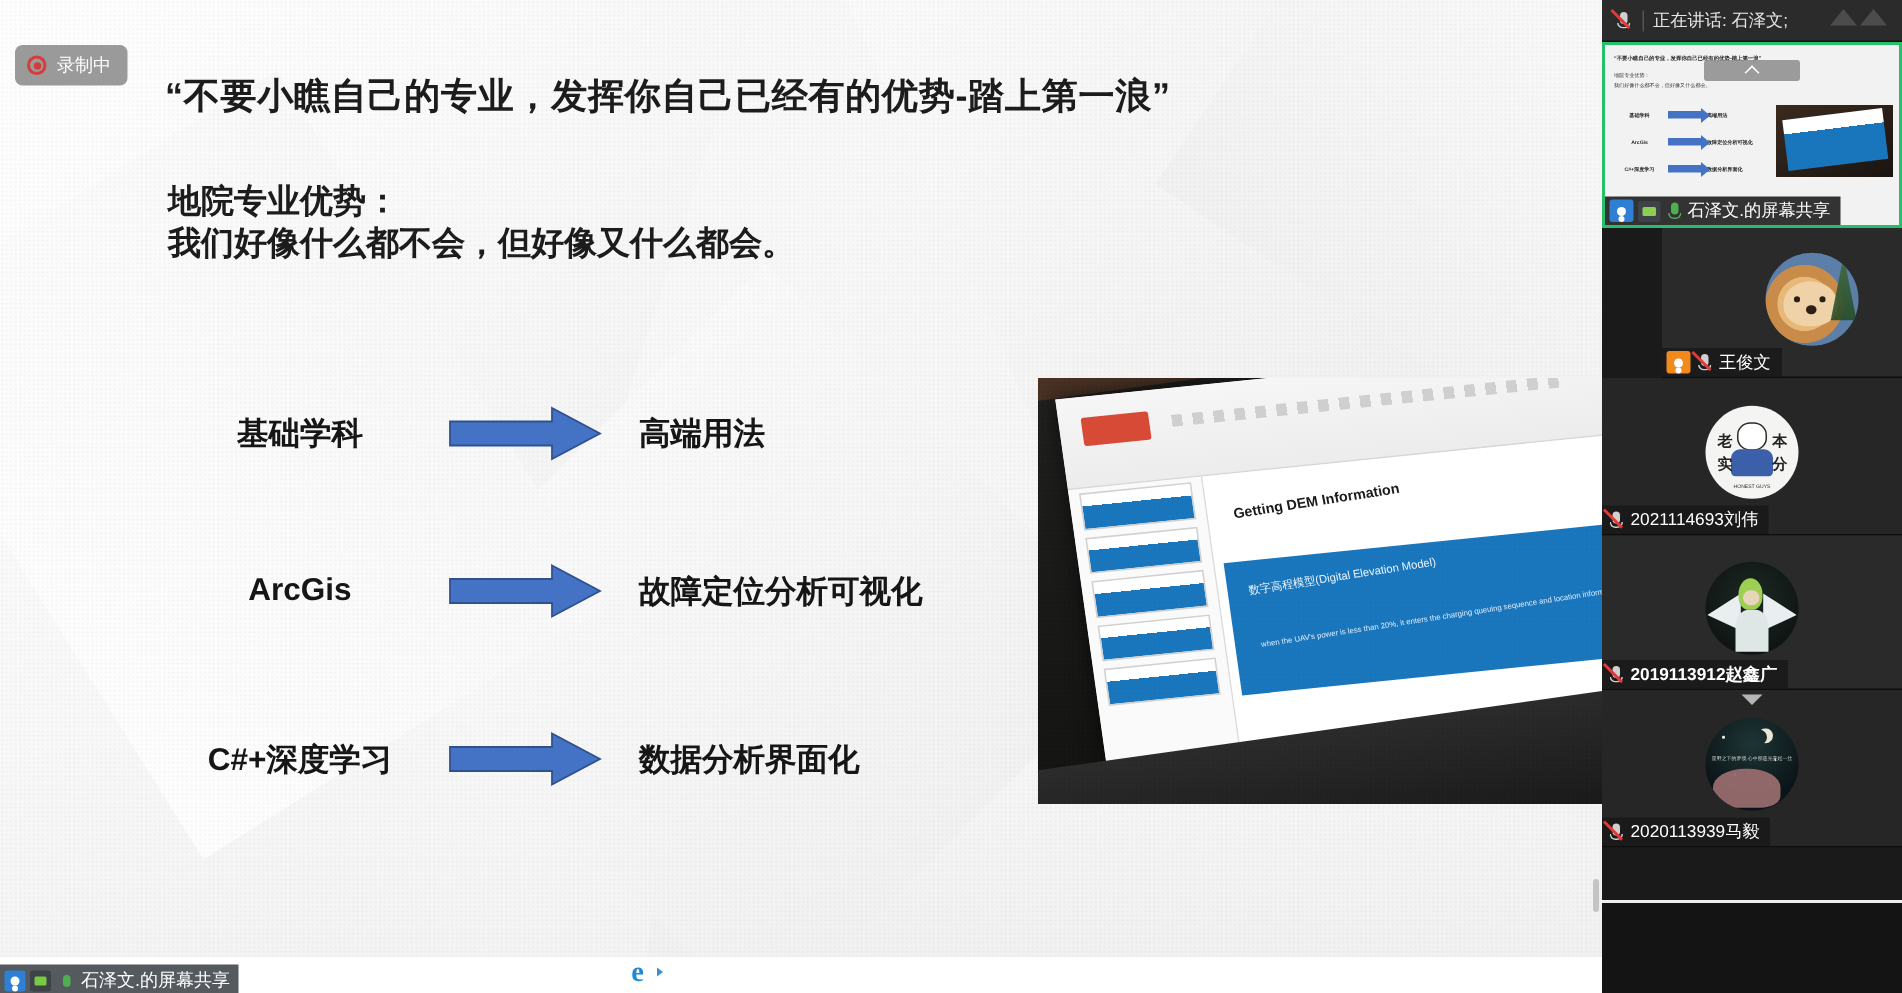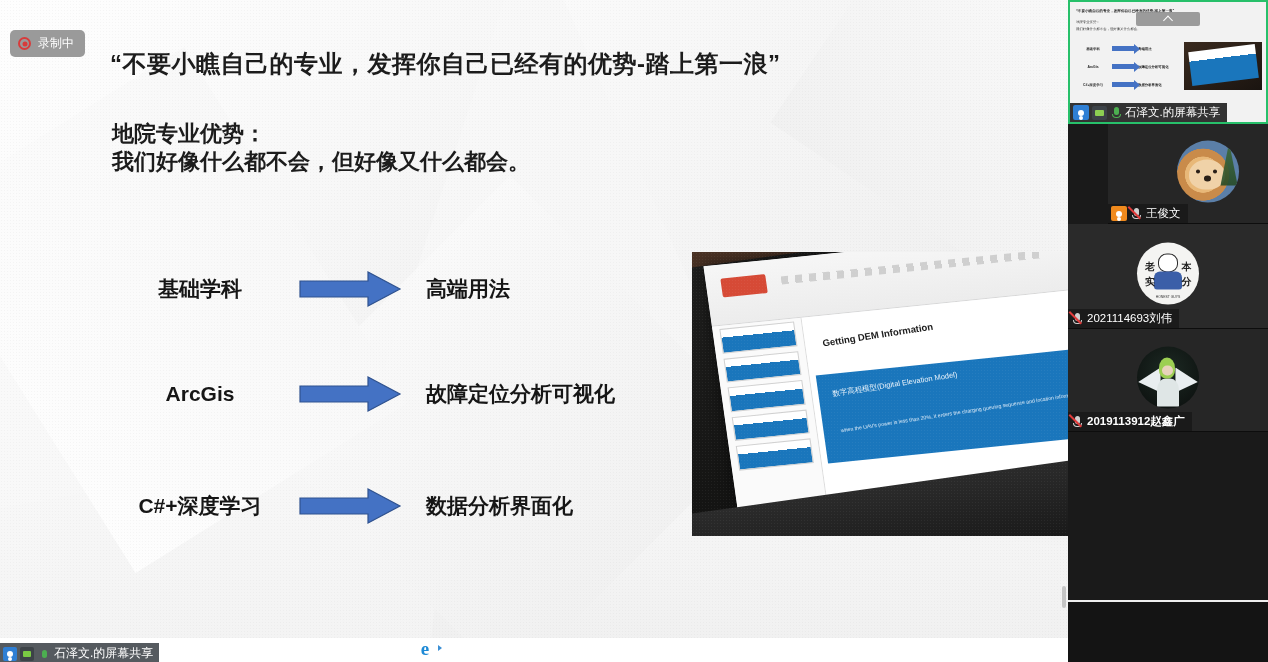--- a/index.html
+++ b/index.html
@@ -449,20 +449,33 @@
     <span class="mini-ico screen"></span>
     <span class="mini-ico mic"></span>
     <span>石泽文.的屏幕共享</span>
   </div>
   <div class="ie-icon">e</div>
   <div class="ie-caret"></div>
   <div class="scroll-track"></div>
 
   <div class="sidebar">
 
+    <div class="sb-header">
+      <span class="mic-muted">
+        <span class="body"></span>
+          <span class="stand"></span>
+          <span class="slash"></span>
+      </span>
+      <span class="sb-divider"></span>
+      <span class="label">正在讲话: 石泽文;</span>
+      <span class="sb-chevrons">
+          <span></span>
+          <span></span>
+        </span>
+    </div>
 
     <div class="tile self">
       <div class="self-inner">
         <div class="mini-title">“不要小瞧自己的专业，发挥你自己已经有的优势-踏上第一浪”</div>
         <div class="mini-sub">地院专业优势：</div>
         <div class="mini-sub" style="top:25px;">我们好像什么都不会，但好像又什么都会。</div>
 
         <div class="mini-row" style="left:8px; top:44px;">
           <span class="ml">基础学科</span>
           <span class="ma"></span>
@@ -541,18 +554,38 @@
       <div class="tile-label">
         <span class="mic-muted">
           <span class="body"></span>
             <span class="stand"></span>
             <span class="slash"></span>
         </span>
         <span>2019113912赵鑫广</span>
       </div>
     </div>
 
+    <div class="tile avatar-tile" style="height:105px;">
+      <div class="avatar av-night">
+        <span class="moon"></span>
+        <span class="star" style="left:18%; top:20%;"></span>
+        <span class="star" style="left:74%; top:44%;"></span>
+        <span class="star" style="left:30%; top:60%;"></span>
+        <span class="hill"></span>
+        <span class="txt">星野之下的梦境
+心中那道光亮起一丝</span>
+      </div>
+      <div class="scroll-chevron" style="top:3px;"></div>
+      <div class="tile-label">
+        <span class="mic-muted">
+          <span class="body"></span>
+            <span class="stand"></span>
+            <span class="slash"></span>
+        </span>
+        <span>2020113939马毅</span>
+      </div>
+    </div>
 
     <div class="sb-bottom-line"></div>
     <div class="sb-footer"></div>
   </div>
 
 </div>
 
 </body></html>

